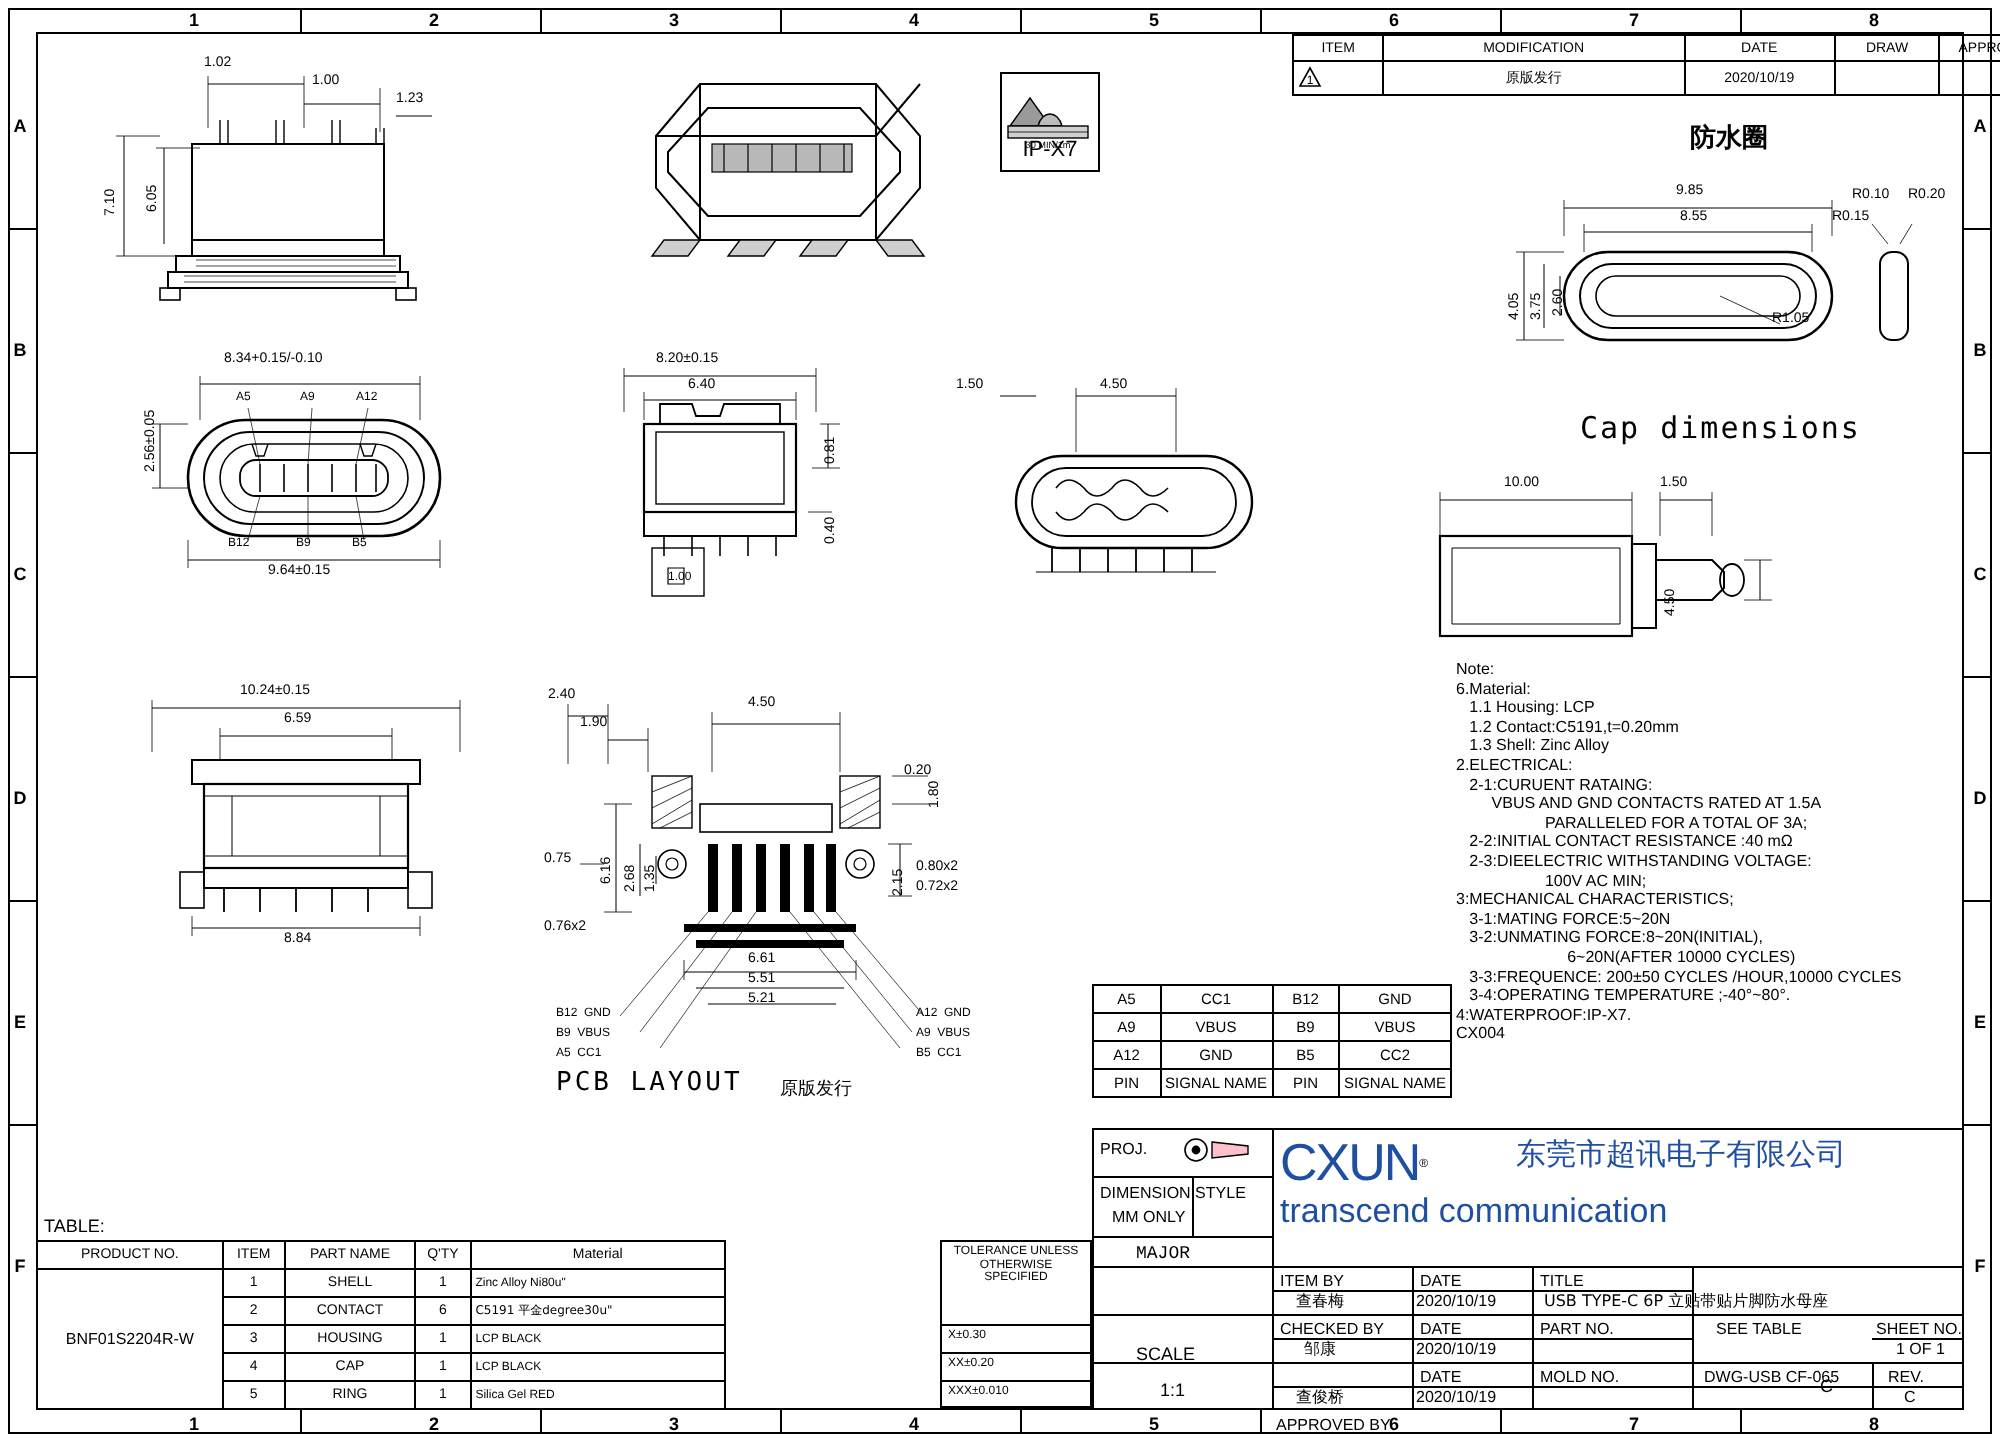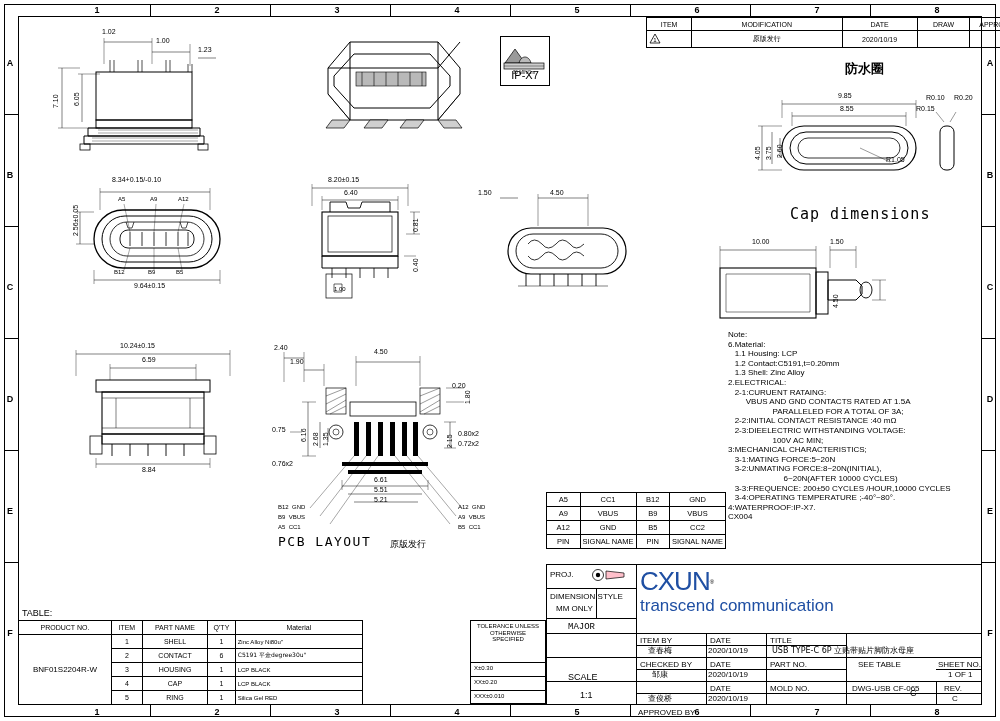--- a/index.html
+++ b/index.html
@@ -708,20 +708,21 @@
   </div>
   <div class="abs t8" style="left:550px;top:592px;">DIMENSION STYLE</div>
   <div class="abs t8" style="left:556px;top:604px;">MM ONLY</div>
   <div class="abs t9" style="left:568px;top:622px;font-family:Liberation Mono, monospace;">MAJOR</div>
   <div class="abs t9" style="left:568px;top:672px;">SCALE</div>
   <div class="abs t9" style="left:580px;top:690px;">1:1</div>
 
   <div class="abs" style="left:640px;top:566px;width:110px;">
     <span class="logo-c" style="color:#1f4fa3;">CXUN</span><span class="t6" style="vertical-align:super;">®</span>
   </div>
+  <div class="abs cn" style="left:758px;top:568px;font-size:15px;color:#1f4fa3;">东莞市超讯电子有限公司</div>
   <div class="abs" style="left:640px;top:596px;font-size:17px;color:#1f4fa3;">transcend communication</div>
 
   <div class="abs t8" style="left:640px;top:636px;">ITEM BY</div>
   <div class="abs t8" style="left:710px;top:636px;">DATE</div>
   <div class="abs t8 cn" style="left:648px;top:646px;">查春梅</div>
   <div class="abs t8" style="left:708px;top:646px;">2020/10/19</div>
 
   <div class="abs t8" style="left:640px;top:660px;">CHECKED BY</div>
   <div class="abs t8" style="left:710px;top:660px;">DATE</div>
   <div class="abs t8 cn" style="left:652px;top:670px;">邹康</div>

